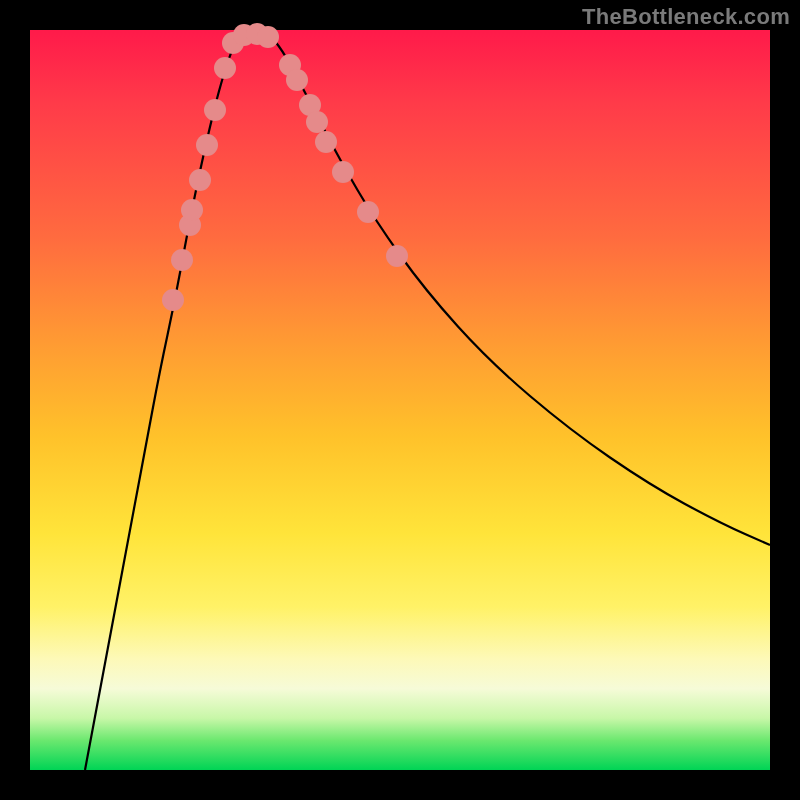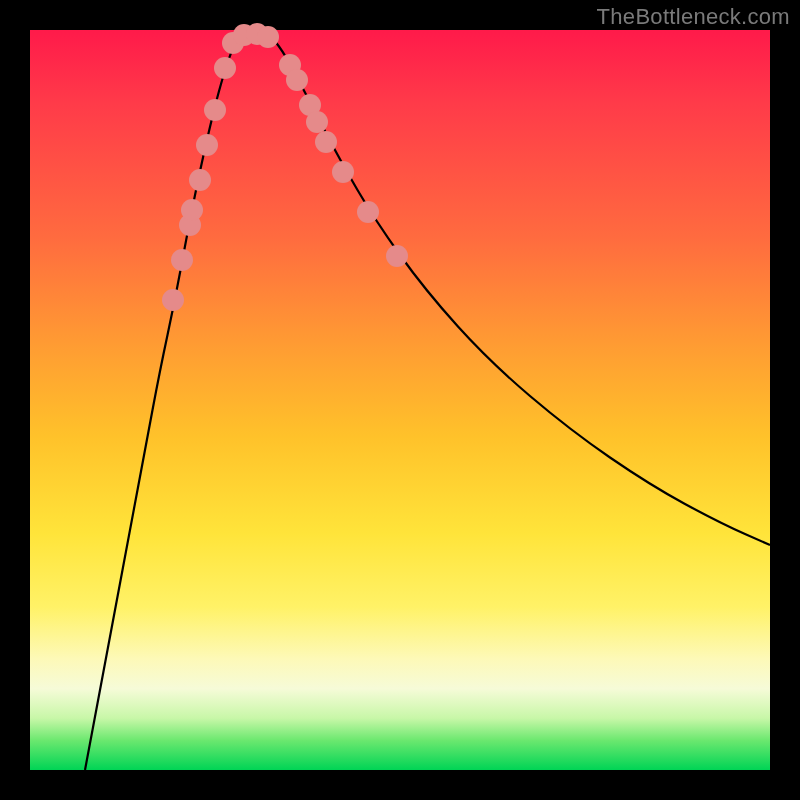--- a/index.html
+++ b/index.html
@@ -41,21 +41,21 @@
       #6be86f 96%,
       #00d455 100%
     );
   }
   .watermark {
     position: absolute;
     top: 4px;
     right: 10px;
     color: #7a7a7a;
     font-size: 22px;
-    font-weight: 400;
+    font-weight: 700;
     letter-spacing: 0.3px;
     user-select: none;
   }
   svg.curve {
     position: absolute;
     left: 0;
     top: 0;
     width: 740px;
     height: 740px;
     overflow: visible;

